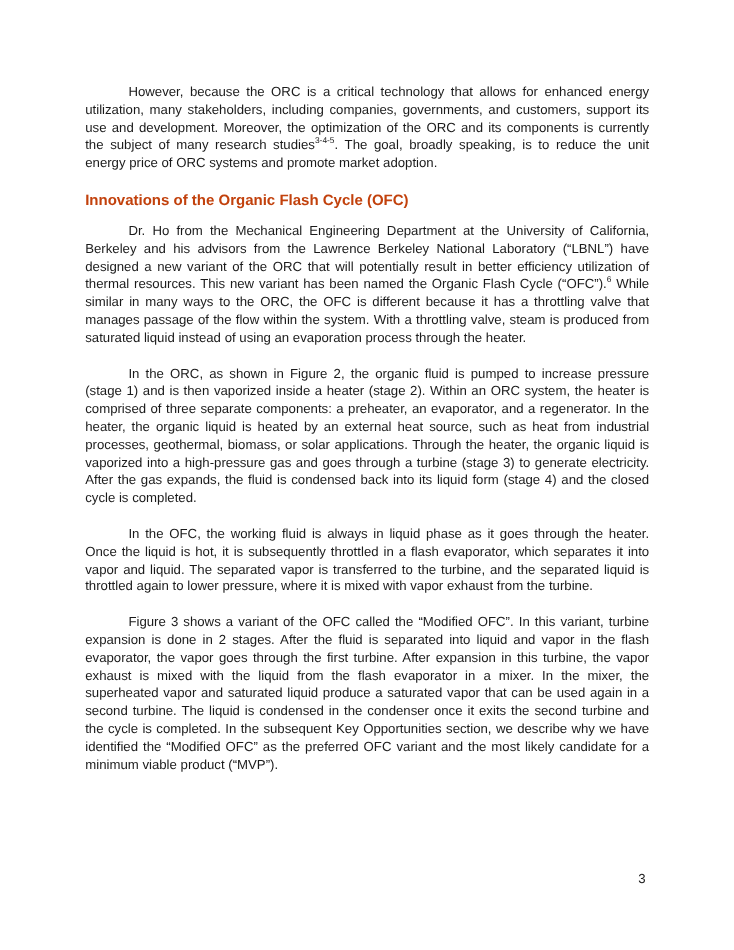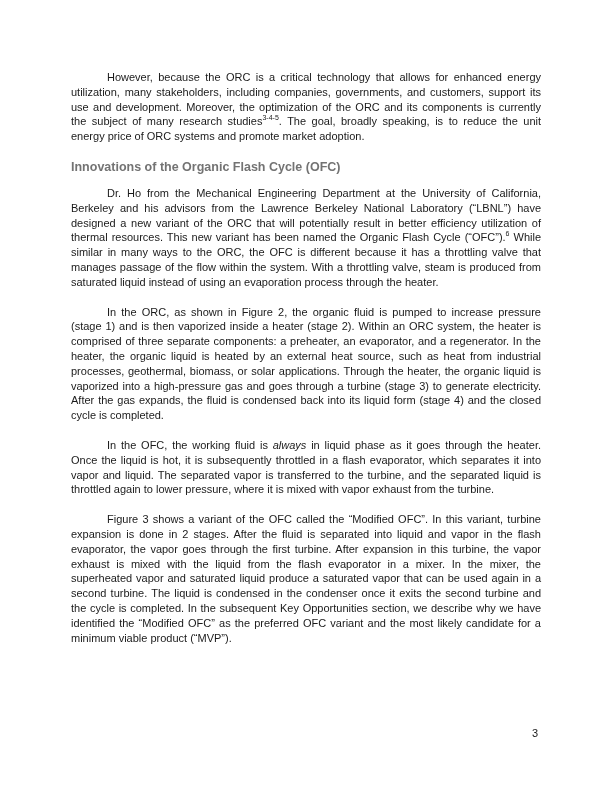--- a/index.html
+++ b/index.html
@@ -38,39 +38,38 @@
     font-weight: bold;
     text-align: left;
     color: #2E74B5;
   }
   sup.footnote-ref {
     font-size: 7px;
     line-height: 0;
     vertical-align: super;
   }
   .italic-word {
-    font-style: italic;
   }
   .page-number {
     position: absolute;
     right: 74px;
     bottom: 53px;
     font-size: 11px;
     color: #1a1a1a;
   }
 </style>
 </head>
 <body>
 
 <div class="page">
   <div class="content">
 
     <p class="body-para"><span>However, because the ORC is a critical technology that allows for enhanced energy utilization, many stakeholders, including companies, governments, and customers, support its use and development. Moreover, the optimization of the ORC and its components is currently the subject of many research studies</span><sup class="footnote-ref">3-4-5</sup><span>. The goal, broadly speaking, is to reduce the unit energy price of ORC systems and promote market adoption.</span></p>
 
-    <h2 class="section-heading" style="color: #737373;">Innovations of the Organic Flash Cycle (OFC)</h2>
+    <h2 class="section-heading" style="color: #c2410c;">Innovations of the Organic Flash Cycle (OFC)</h2>
 
     <p class="body-para"><span>Dr. Ho from the Mechanical Engineering Department at the University of California, Berkeley and his advisors from the Lawrence Berkeley National Laboratory (“LBNL”) have designed a new variant of the ORC that will potentially result in better efficiency utilization of thermal resources. This new variant has been named the Organic Flash Cycle (“OFC”).</span><sup class="footnote-ref">6</sup><span> While similar in many ways to the ORC, the OFC is different because it has a throttling valve that manages passage of the flow within the system. With a throttling valve, steam is produced from saturated liquid instead of using an evaporation process through the heater.</span></p>
 
     <p class="body-para">In the ORC, as shown in Figure 2, the organic fluid is pumped to increase pressure (stage 1) and is then vaporized inside a heater (stage 2). Within an ORC system, the heater is comprised of three separate components: a preheater, an evaporator, and a regenerator. In the heater, the organic liquid is heated by an external heat source, such as heat from industrial processes, geothermal, biomass, or solar applications. Through the heater, the organic liquid is vaporized into a high-pressure gas and goes through a turbine (stage 3) to generate electricity. After the gas expands, the fluid is condensed back into its liquid form (stage 4) and the closed cycle is completed.</p>
 
     <p class="body-para"><span>In the OFC, the working fluid is </span><span class="italic-word">always</span><span> in liquid phase as it goes through the heater. Once the liquid is hot, it is subsequently throttled in a flash evaporator, which separates it into vapor and liquid. The separated vapor is transferred to the turbine, and the separated liquid is throttled again to lower pressure, where it is mixed with vapor exhaust from the turbine.</span></p>
 
     <p class="body-para">Figure 3 shows a variant of the OFC called the “Modified OFC”. In this variant, turbine expansion is done in 2 stages. After the fluid is separated into liquid and vapor in the flash evaporator, the vapor goes through the first turbine. After expansion in this turbine, the vapor exhaust is mixed with the liquid from the flash evaporator in a mixer. In the mixer, the superheated vapor and saturated liquid produce a saturated vapor that can be used again in a second turbine. The liquid is condensed in the condenser once it exits the second turbine and the cycle is completed. In the subsequent Key Opportunities section, we describe why we have identified the “Modified OFC” as the preferred OFC variant and the most likely candidate for a minimum viable product (“MVP”).</p>
 
   </div>

